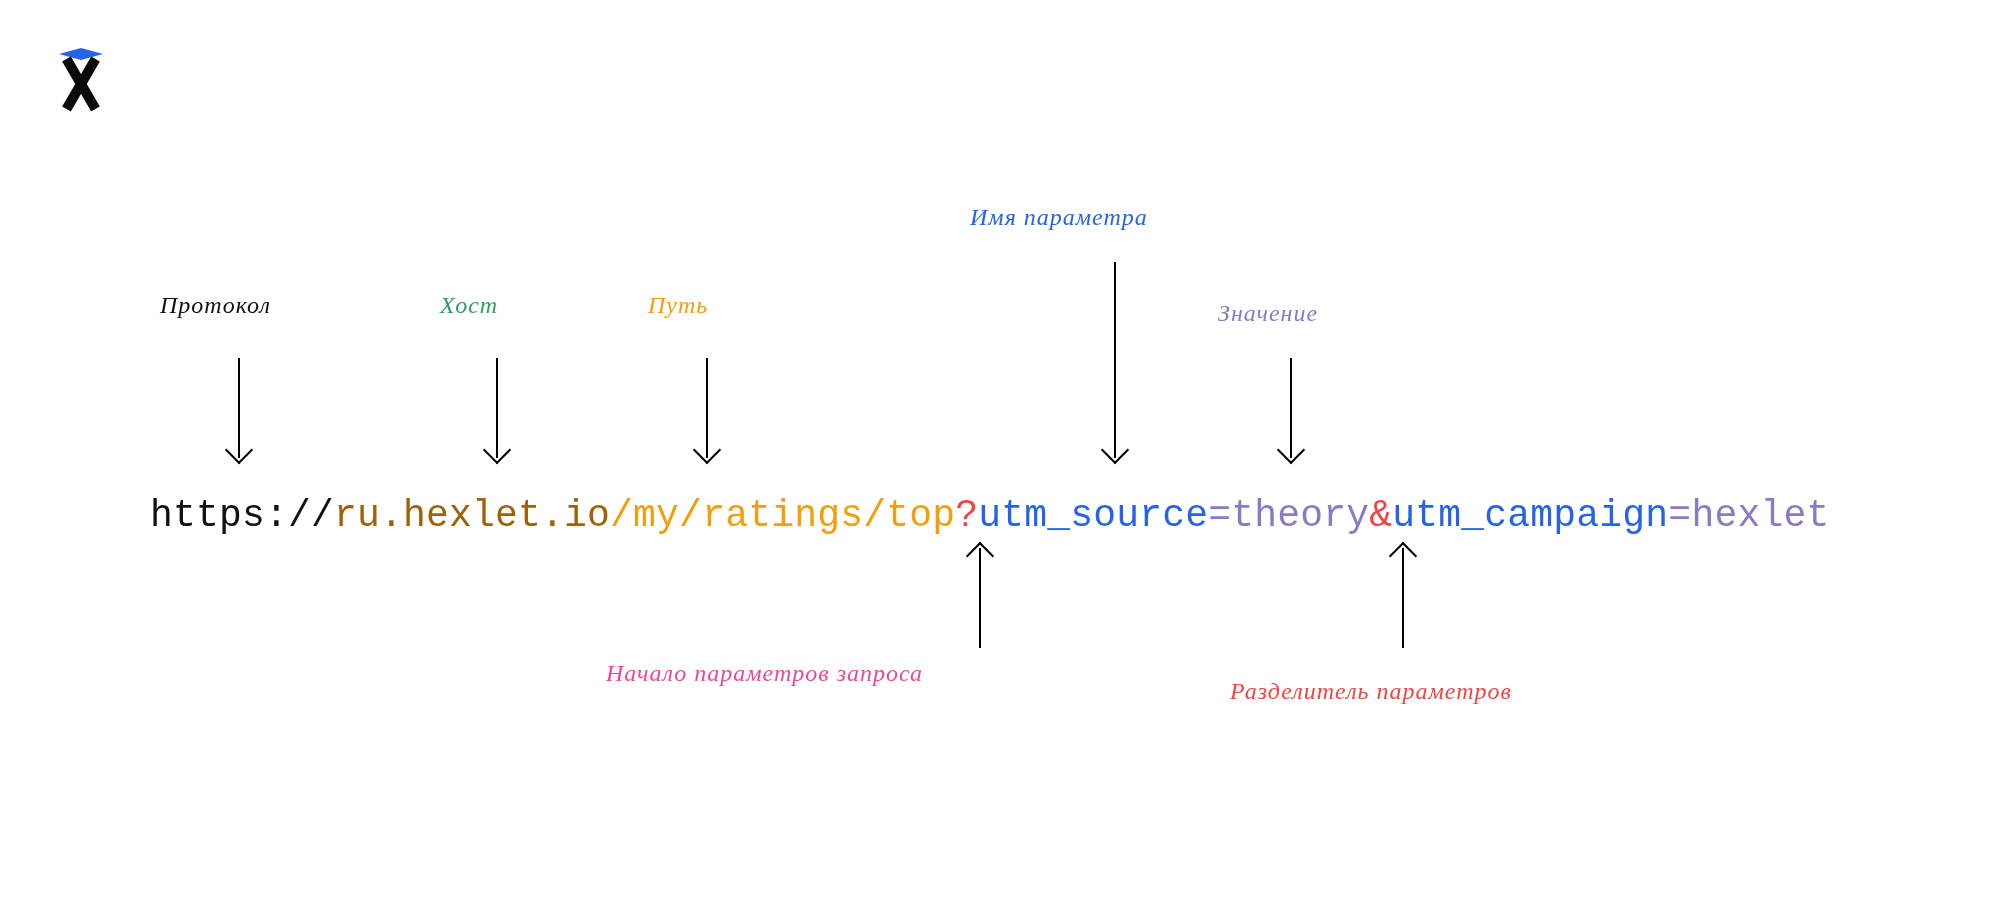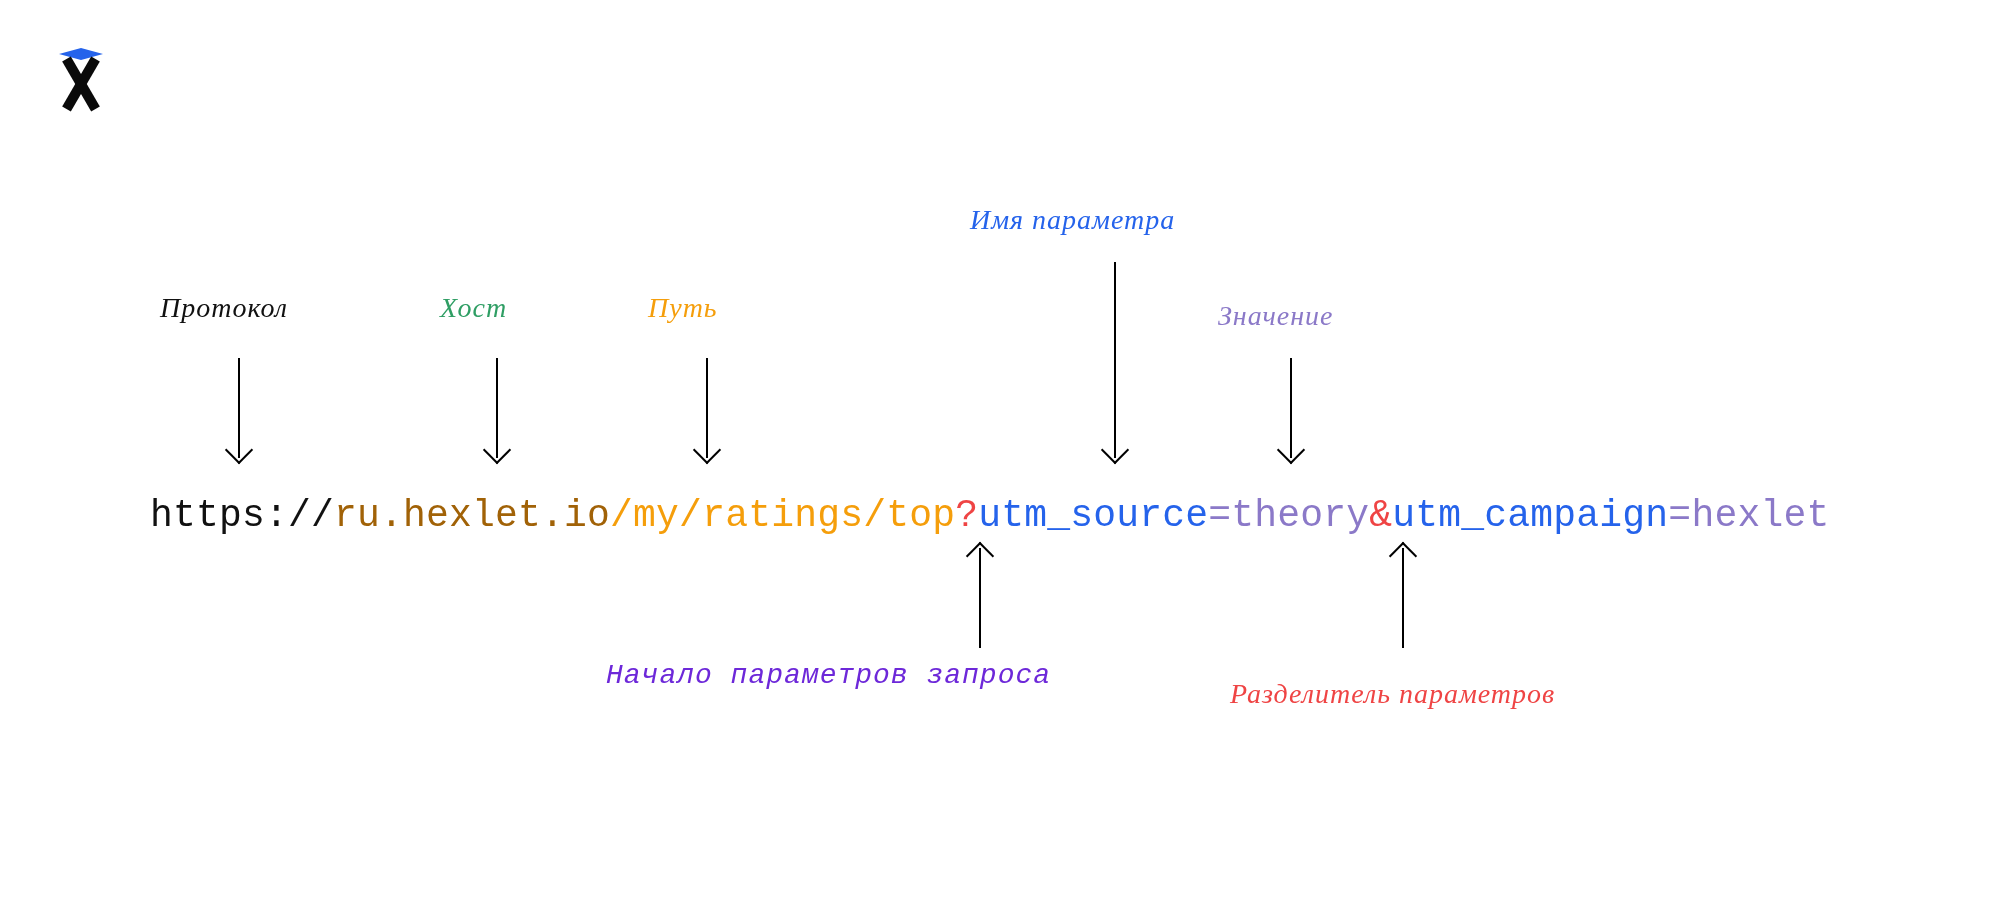--- a/index.html
+++ b/index.html
@@ -66,21 +66,21 @@
     .c-orange { color: #f59e0b; }
     .c-red    { color: #ef4444; }
     .c-blue   { color: #2563eb; text-align: center; }
     .c-purple { color: #8b79c8; }
 
     
     .label {
       position: absolute;
       font-family: "Segoe Script", "Bradley Hand", "Comic Sans MS", cursive;
       font-style: italic;
-      font-size: 28px;
+      font-size: 24px;
       letter-spacing: 1px;
       white-space: nowrap;
     }
 
     
     .arrow {
       position: absolute;
       width: 2px;
       background: #000;
     }
@@ -115,21 +115,21 @@
     .lbl-path { top: 292px; left: 648px; color: #f59e0b; }
     .arr-path { top: 358px; left: 706px; height: 100px; }
 
     .lbl-paramname { top: 204px; left: 970px; color: #2563eb; }
     .arr-paramname { top: 262px; left: 1114px; height: 196px; }
 
     .lbl-value { top: 300px; left: 1218px; color: #8b79c8; }
     .arr-value { top: 358px; left: 1290px; height: 100px; }
 
     .arr-querystart { top: 548px; left: 979px; height: 100px; }
-    .lbl-querystart { top: 660px; left: 606px; color: #6d28d9; font-family: Liberation Mono, monospace; }
+    .lbl-querystart { top: 660px; left: 606px; color: #ec4899; }
 
     .arr-paramsep { top: 548px; left: 1402px; height: 100px; }
     .lbl-paramsep { top: 660px; left: 1230px; color: #ef4444; margin-top: 18px; }
   </style>
 </head>
 <body>
 
 <div class="logo">
   <div class="logo-cap"></div>
   <div class="logo-x"></div>

